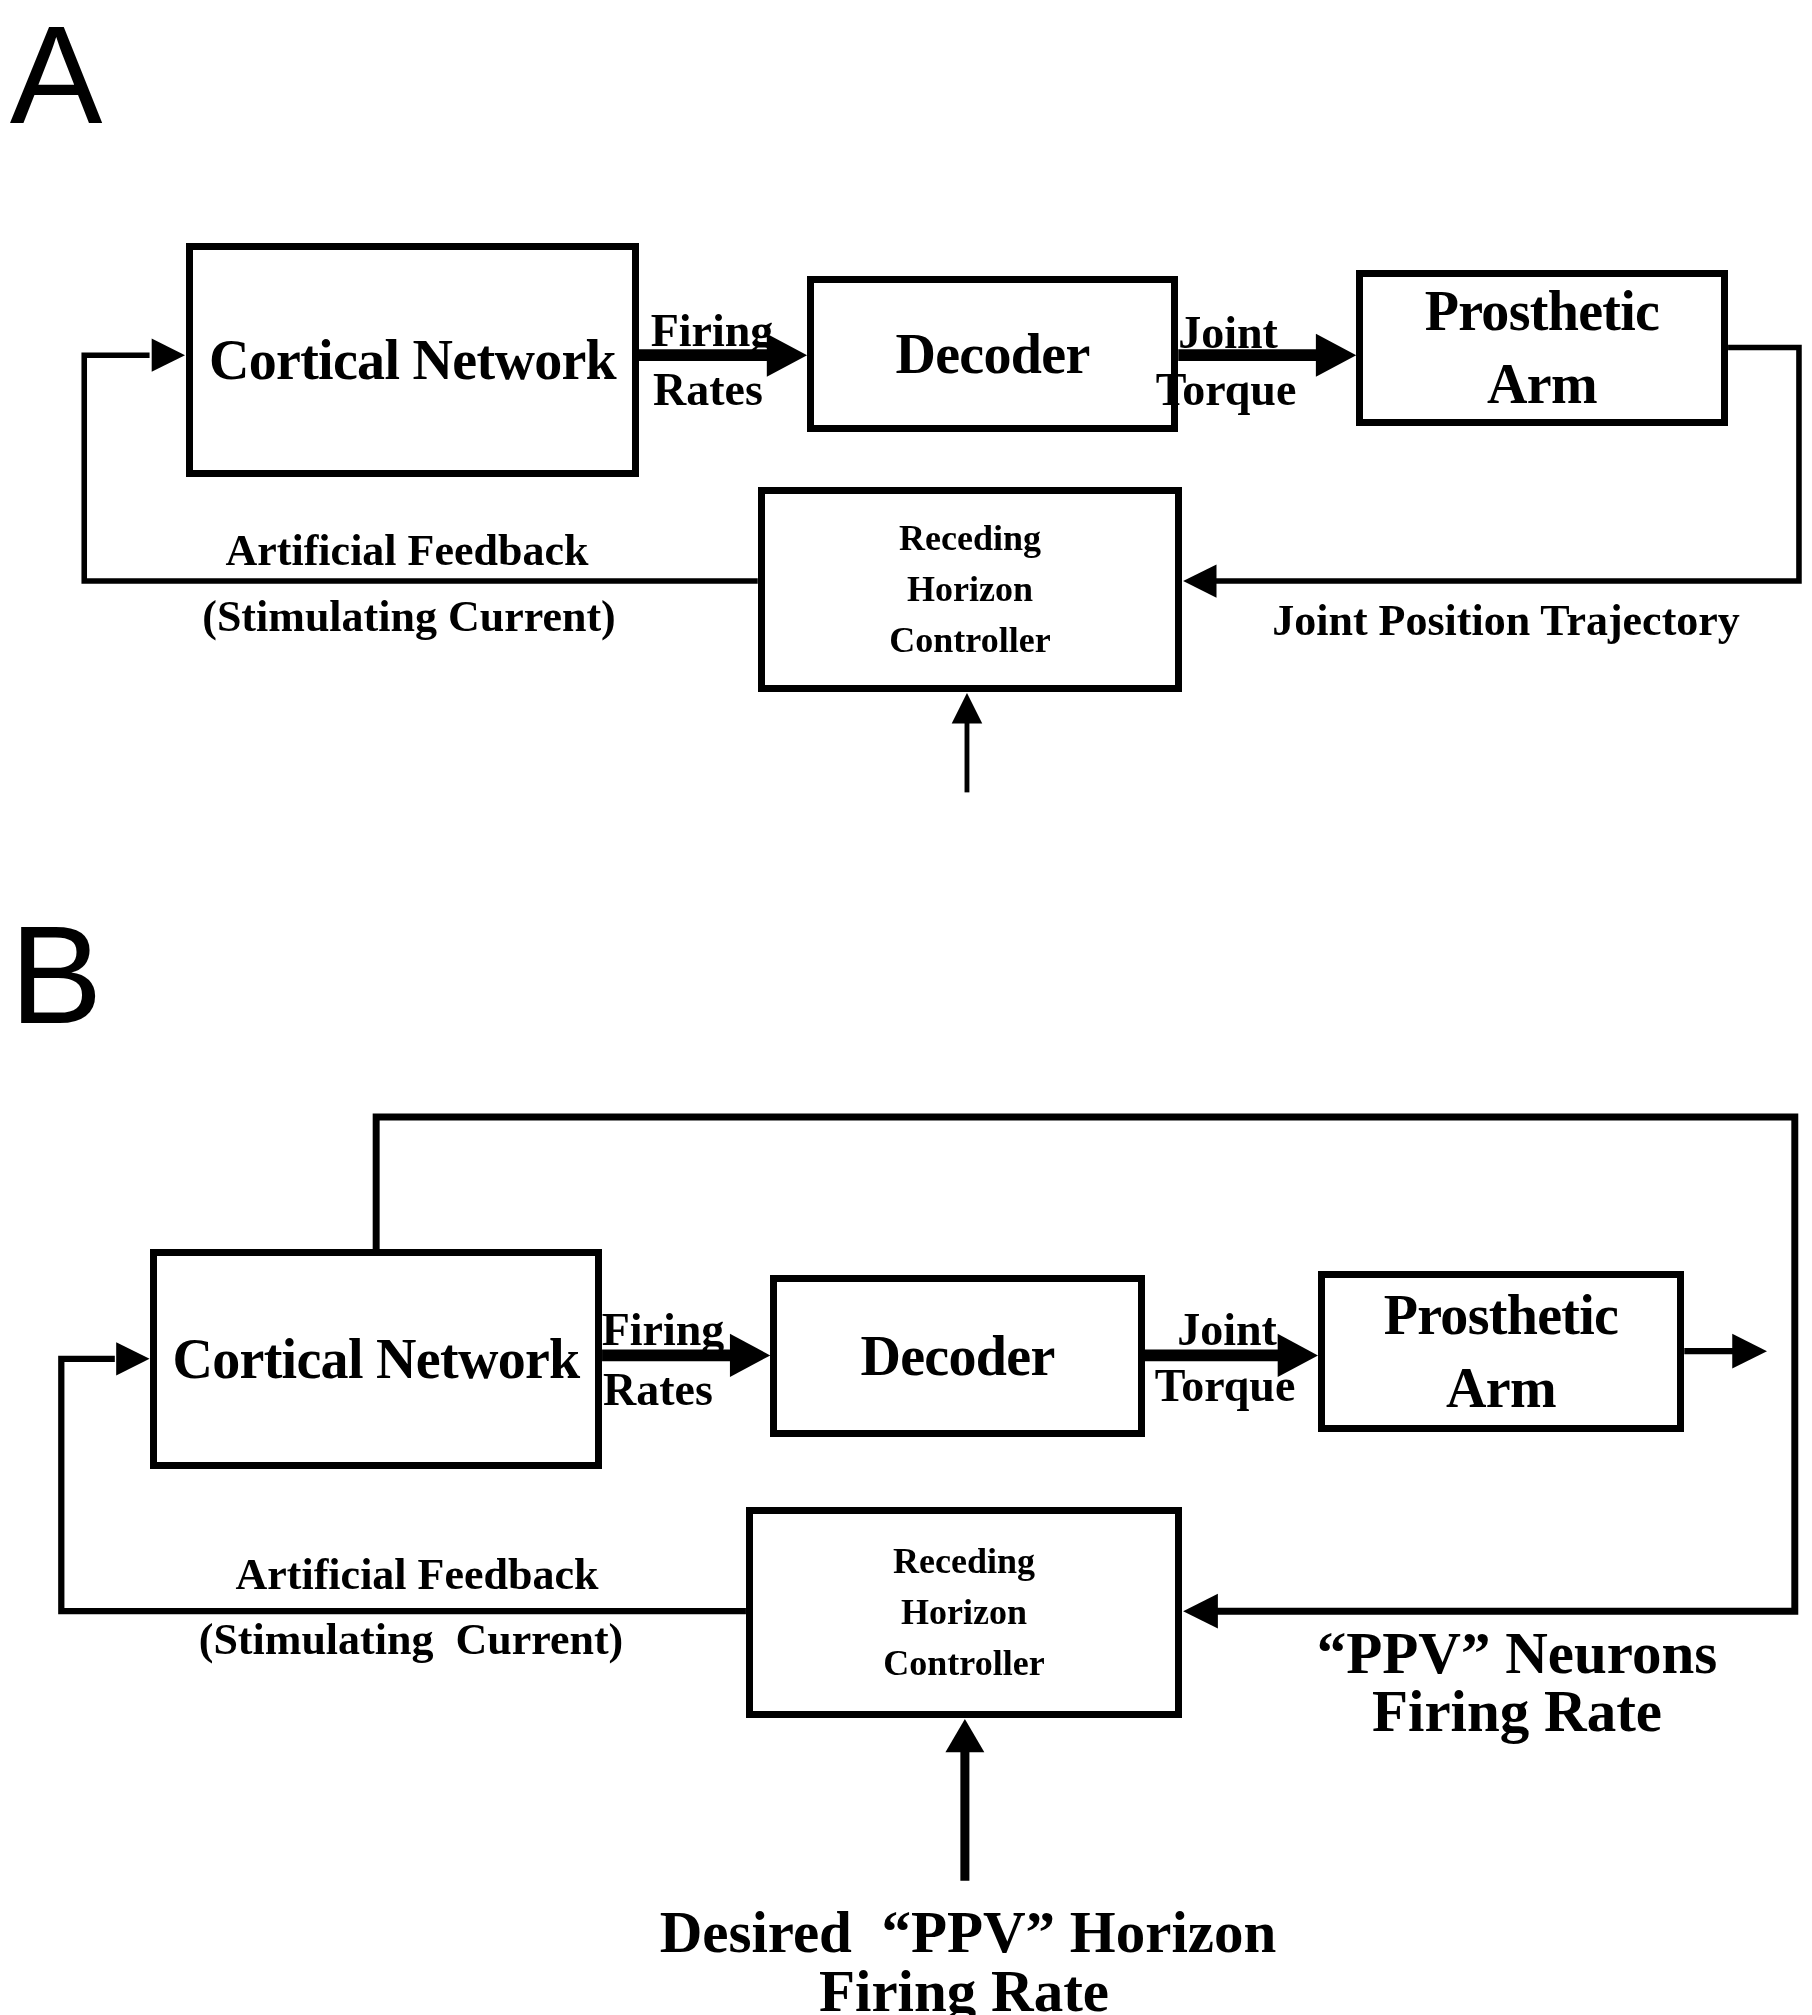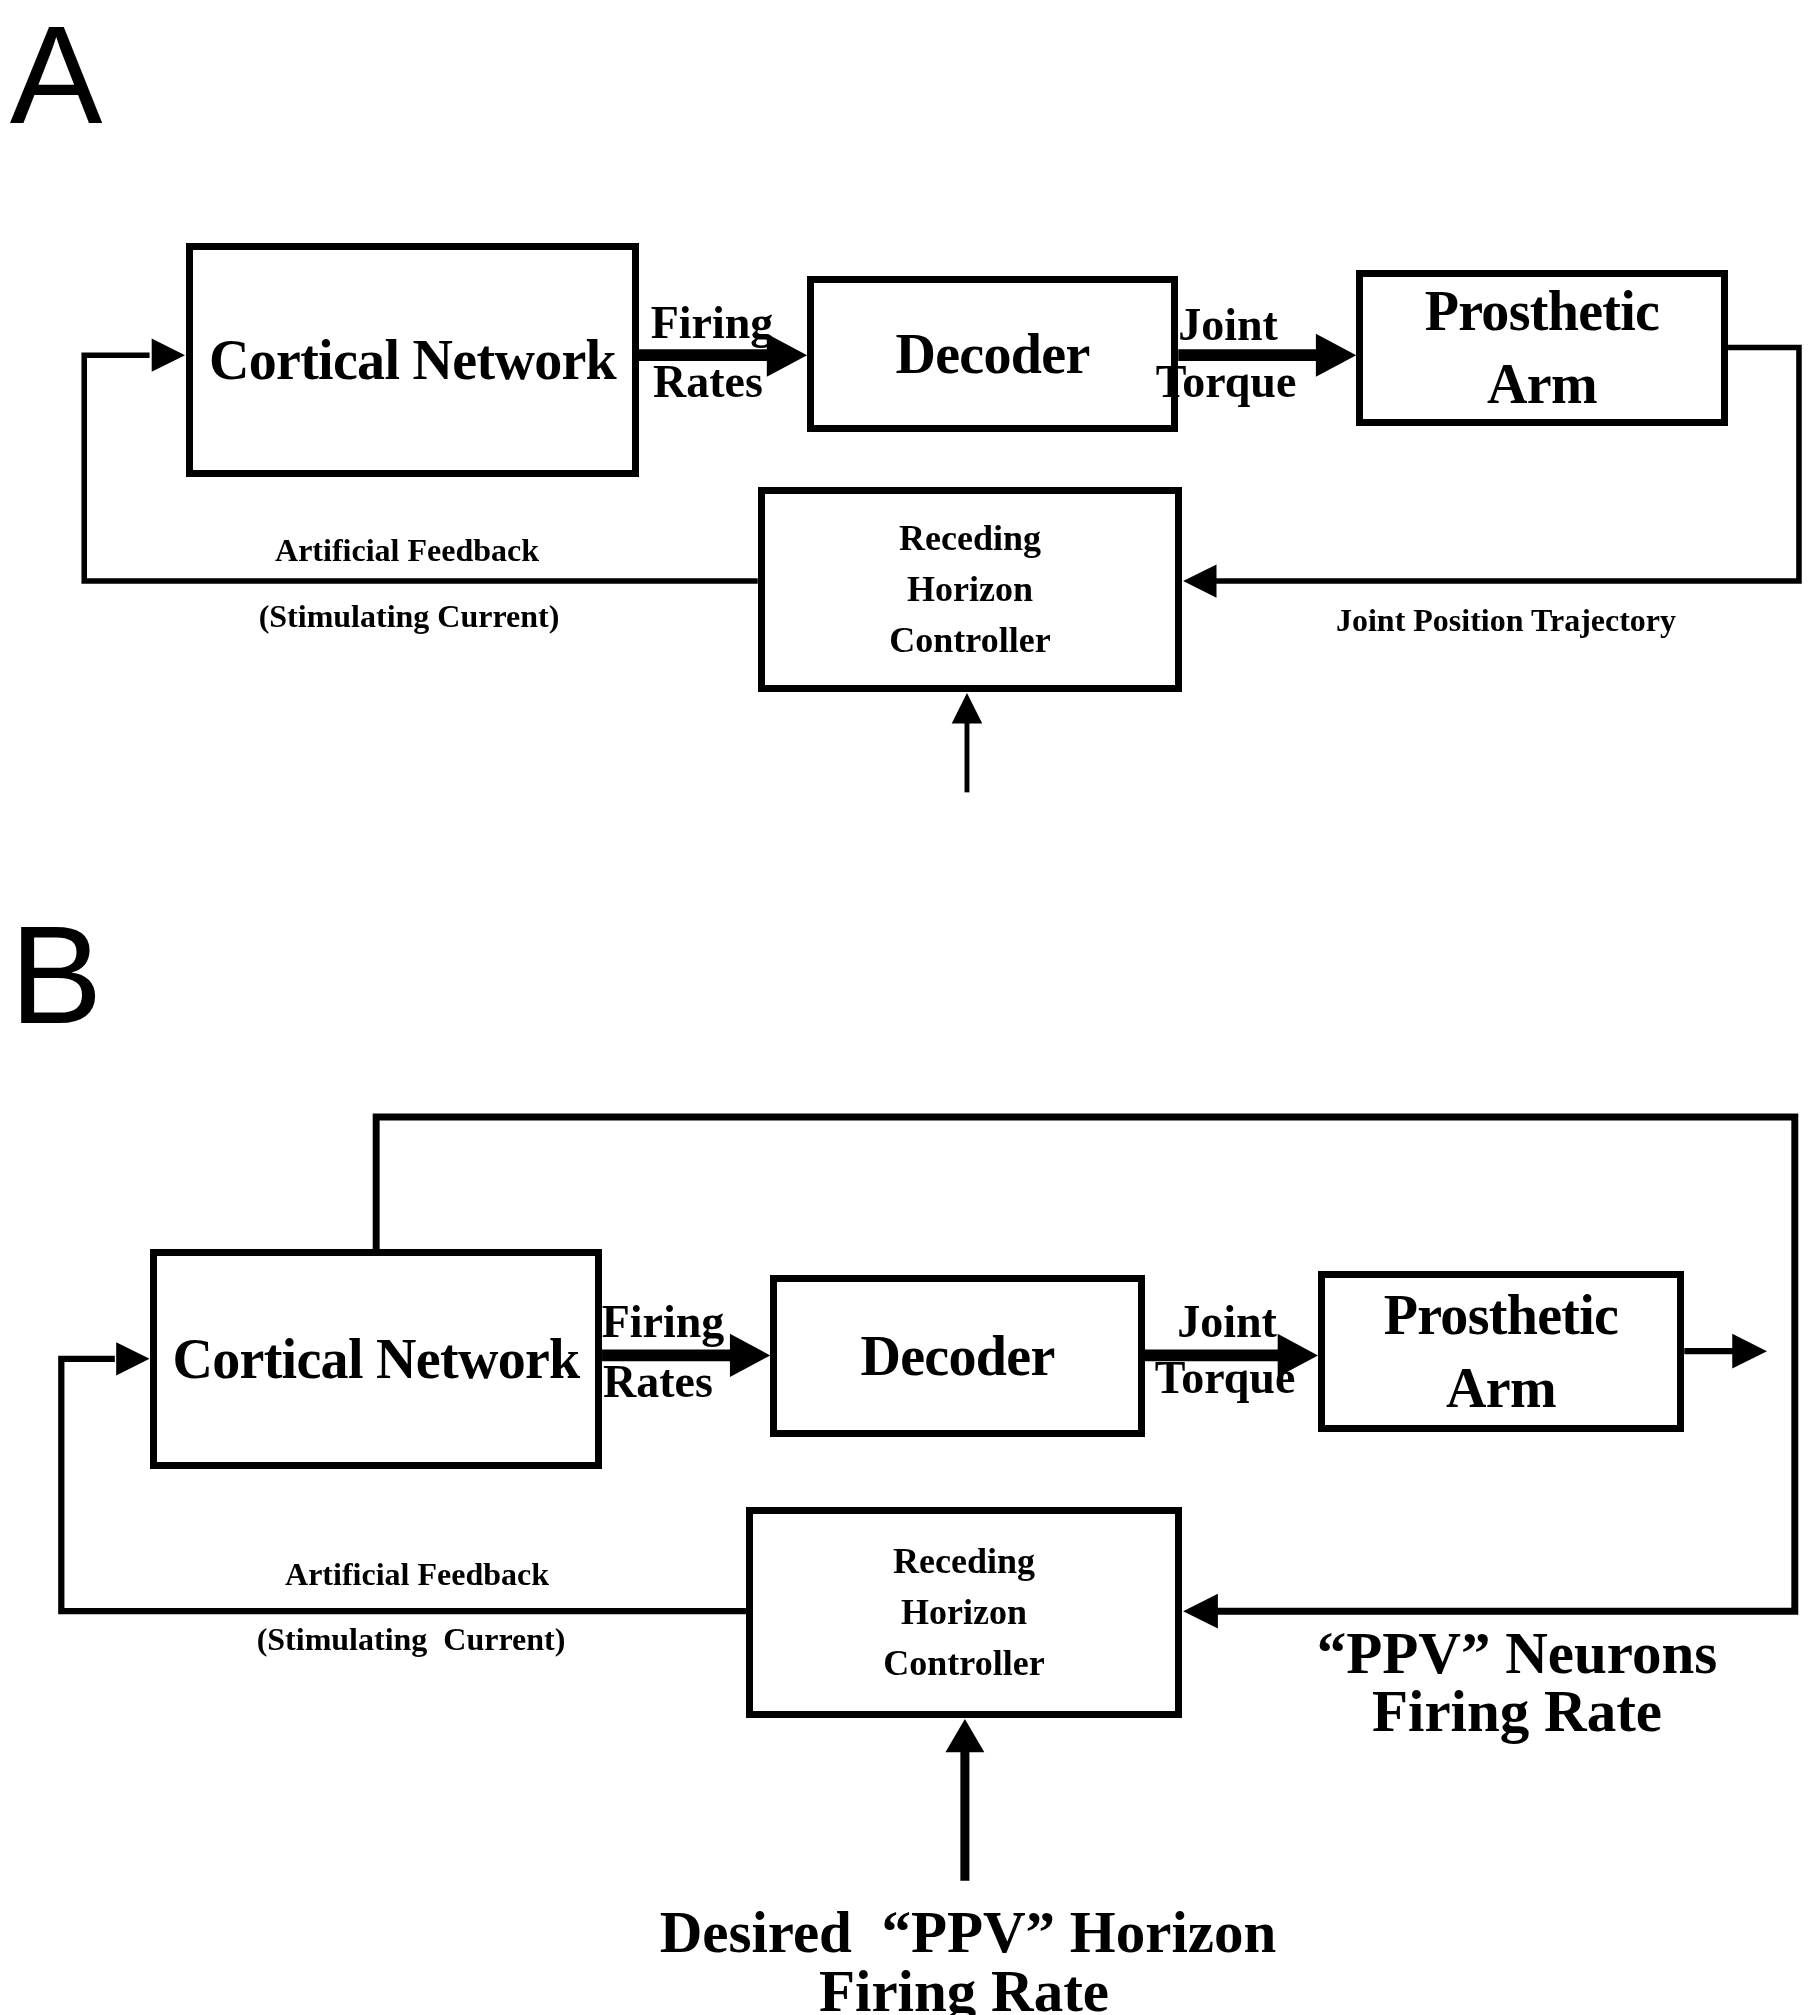--- a/index.html
+++ b/index.html
@@ -35,27 +35,27 @@
     justify-content: center;
     text-align: center;
     font-weight: bold;
   }
   .box-lg { font-size: 56px; line-height: 73px; letter-spacing: -0.7px; }
   .box-rhc { font-size: 36px; line-height: 51px; }
   .lbl {
     position: absolute;
     transform: translate(-50%, -50%);
     font-weight: bold;
-    font-size: 32px;
+    font-size: 44px;
     line-height: 1.1;
     white-space: pre;
     text-align: center;
     color: #000000;
   }
-  .lbl-sm { font-size: 46px; }
+  .lbl-sm { font-size: 46px; margin-top: 8px; }
   .lbl-ref { font-size: 59px; }
 </style>
 </head>
 <body>
 
 <div class="canvas">
 
   <svg class="wires" width="1813" height="2015" viewBox="0 0 2608 2899" xmlns="http://www.w3.org/2000/svg">
 
     <g>

